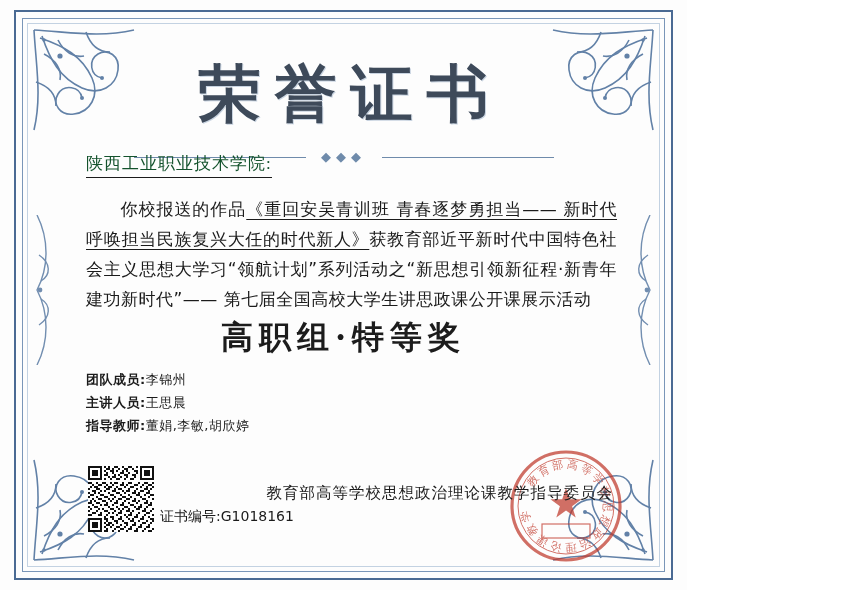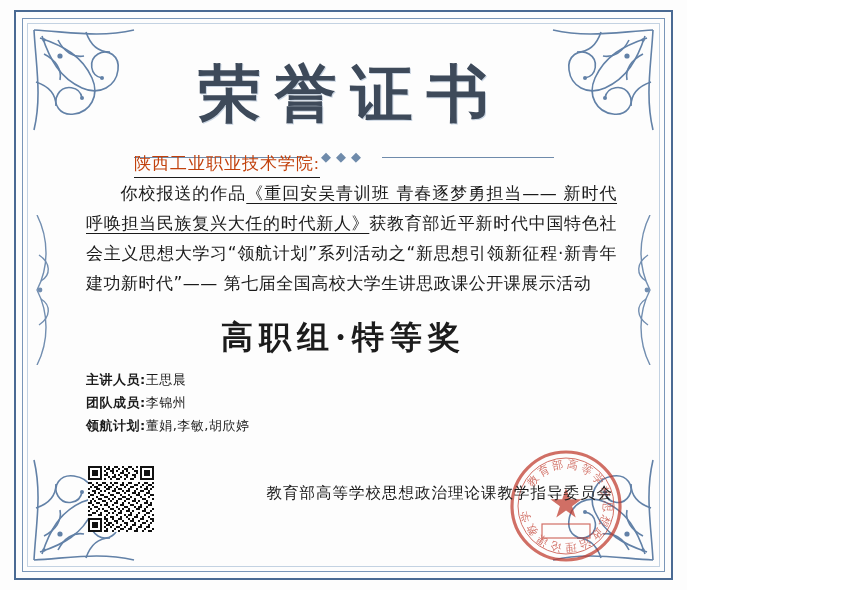--- a/index.html
+++ b/index.html
@@ -120,29 +120,28 @@
   
   .body-wrap {
     position: absolute;
     left: 86px;
     right: 70px;
     top: 152px;
   }
   .salutation {
     font-family: Liberation Serif, serif;
     font-size: 17px;
-    color: #c2410c;
+    color: #14532d;
     border-bottom: 1px solid #1b1b1b;
     display: inline-block;
     padding-bottom: 2px;
     letter-spacing: 1px;
-    margin-left: 48px;
   }
   .para {
-    margin-top: 0;
+    margin-top: 16px;
     font-family: "DejaVu Sans", sans-serif;
     font-size: 17px;
     line-height: 30px;
     color: #1b1b1b;
     text-align: justify;
     letter-spacing: 0.5px;
   }
   .para .indent { display: inline-block; width: 34px; }
   .u { text-decoration: underline; text-underline-offset: 4px; }
 
@@ -341,23 +340,23 @@
   <div class="body-wrap">
     <div class="salutation">陕西工业职业技术学院:</div>
     <div class="para">
       <span class="indent"></span><span>你校报送的作品</span><span class="u">《重回安吴青训班  青春逐梦勇担当——  新时代呼唤担当民族复兴大任的时代新人》</span><span>获教育部近平新时代中国特色社会主义思想大学习“领航计划”系列活动之“新思想引领新征程·新青年建功新时代”——  第七届全国高校大学生讲思政课公开课展示活动</span>
     </div>
   </div>
 
   <div class="award">高职组·特等奖</div>
 
   <div class="people">
+    <div><span>团队成员:</span><span class="val">李锦州</span></div>
     <div><span>主讲人员:</span><span class="val">王思晨</span></div>
-    <div><span>团队成员:</span><span class="val">李锦州</span></div>
-    <div><span>领航计划:</span><span class="val">董娟,李敏,胡欣婷</span></div>
+    <div><span>指导教师:</span><span class="val">董娟,李敏,胡欣婷</span></div>
   </div>
 
   <div class="qr">
     <svg width="66" height="66" viewBox="0 0 33 33" xmlns="http://www.w3.org/2000/svg" shape-rendering="crispEdges">
       <rect width="33" height="33" fill="#ffffff"></rect>
       <g fill="#111111">
         <rect x="0" y="0" width="7" height="1"></rect>
           <rect x="0" y="6" width="7" height="1"></rect>
         <rect x="0" y="0" width="1" height="7"></rect>
           <rect x="6" y="0" width="1" height="7"></rect>
@@ -613,20 +612,23 @@
           <rect x="12" y="32" width="1" height="1"></rect>
           <rect x="15" y="32" width="1" height="1"></rect>
           <rect x="19" y="32" width="1" height="1"></rect>
           <rect x="23" y="32" width="2" height="1"></rect>
           <rect x="27" y="32" width="1" height="1"></rect>
           <rect x="30" y="32" width="2" height="1"></rect>
       </g>
     </svg>
   </div>
 
+  <div class="cert-no">
+    <span>证书编号:</span><span>G1018161</span>
+  </div>
 
   <div class="seal">
     <svg width="116" height="116" viewBox="0 0 116 116" xmlns="http://www.w3.org/2000/svg">
       <circle cx="58" cy="58" r="54" fill="none" stroke="#c0392b" stroke-width="3.2"></circle>
       <circle cx="58" cy="58" r="48" fill="none" stroke="#c0392b" stroke-width="1"></circle>
       <path id="sealpath" d="M 58 58 m -38 0 a 38 38 0 1 1 76 0 a 38 38 0 1 1 -76 0" fill="none"></path>
       <text fill="#c0392b" font-size="11" font-family="DejaVu Sans, sans-serif" letter-spacing="2.6">
         <textPath href="#sealpath" startOffset="8%">教育部高等学校思想政治理论课教学指导委员会</textPath>
       </text>
       <g fill="#c0392b">

